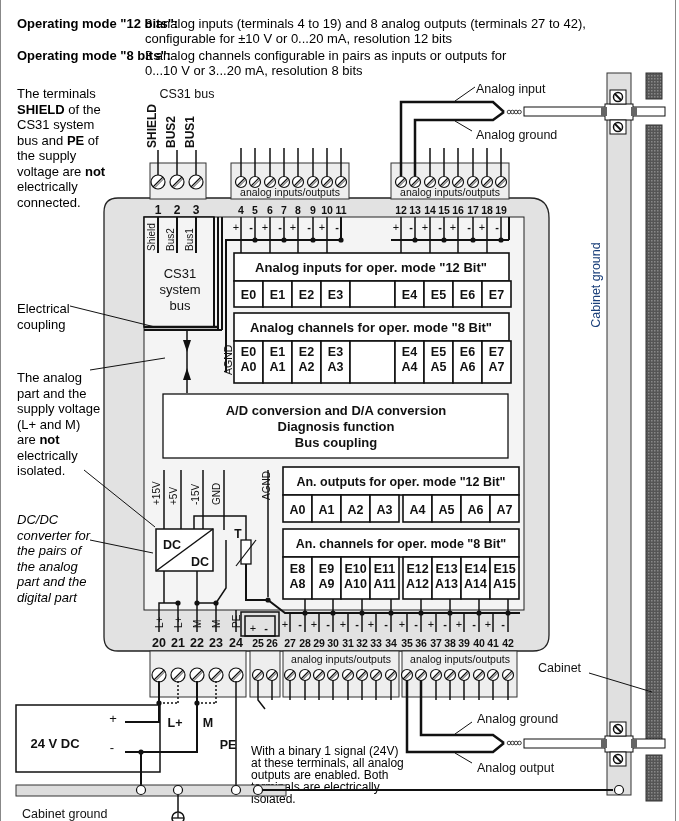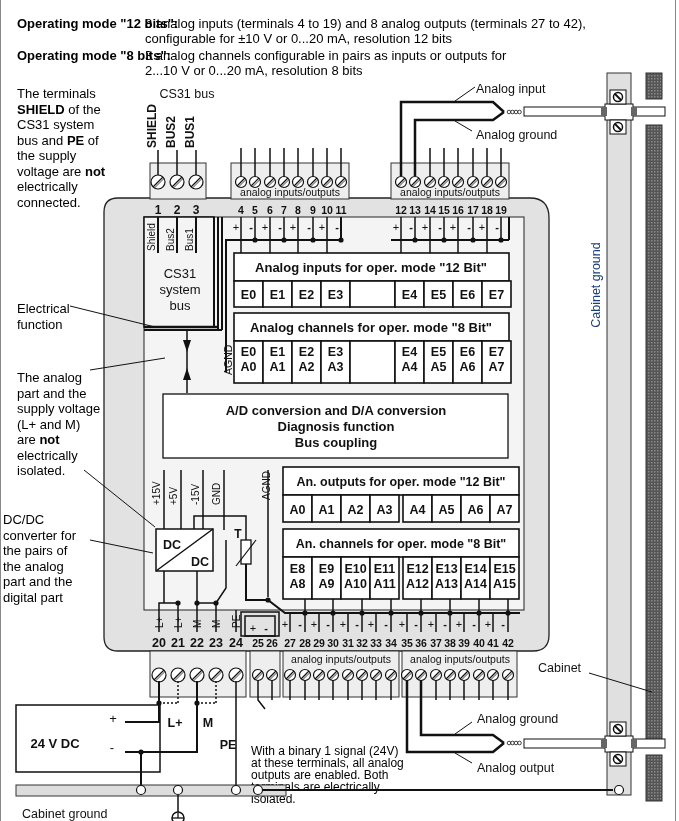--- a/index.html
+++ b/index.html
@@ -14,46 +14,46 @@
 </head>
 <body>
 
 <div class="frame"></div>
 
 <div class="hdr" style="left:17px;top:16px;"><b>Operating mode "12 bits":</b></div>
 <div class="hdr" style="left:145px;top:16px;text-align:center;">8 analog inputs (terminals 4 to 19) and 8 analog outputs (terminals 27 to 42),</div>
 <div class="hdr" style="left:145px;top:31px;">configurable for ±10 V or 0...20 mA, resolution 12 bits</div>
 <div class="hdr" style="left:17px;top:48px;"><b>Operating mode "8 bits":</b></div>
 <div class="hdr" style="left:145px;top:48px;">3 analog channels configurable in pairs as inputs or outputs for</div>
-<div class="hdr" style="left:145px;top:63px;">2...10 V or 0...20 mA, resolution 8 bits</div>
+<div class="hdr" style="left:145px;top:63px;">0...10 V or 3...20 mA, resolution 8 bits</div>
 
 <div class="lbl" style="left:17px;top:86px;">
   <div>The terminals</div>
   <div><b>SHIELD</b> of the</div>
   <div>CS31 system</div>
   <div>bus and <b>PE</b> of</div>
   <div>the supply</div>
   <div>voltage are <b>not</b></div>
   <div>electrically</div>
   <div>connected.</div>
 </div>
 <div class="lbl" style="left:17px;top:301px;">
   <div>Electrical</div>
-  <div>function</div>
+  <div>coupling</div>
 </div>
 <div class="lbl" style="left:17px;top:370px;">
   <div>The analog</div>
   <div>part and the</div>
   <div>supply voltage</div>
   <div>(L+ and M)</div>
   <div>are <b>not</b></div>
   <div>electrically</div>
   <div>isolated.</div>
 </div>
-<div class="lbl" style="left:3px;top:512px;">
+<div class="lbl" style="left:17px;top:512px;font-style:italic;">
   <div>DC/DC</div>
   <div>converter for</div>
   <div>the pairs of</div>
   <div>the analog</div>
   <div>part and the</div>
   <div>digital part</div>
 </div>
 
 <div class="note" style="left:251px;top:745px;">
   <div>With a binary 1 signal (24V)</div>

